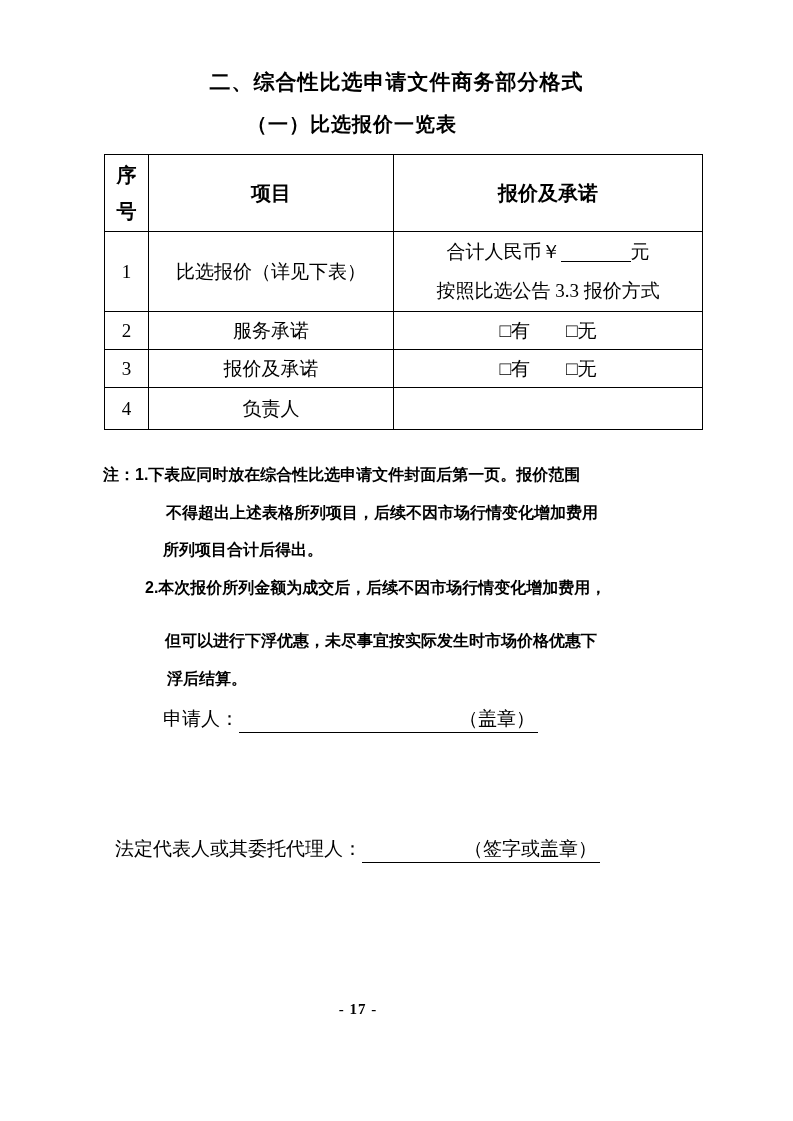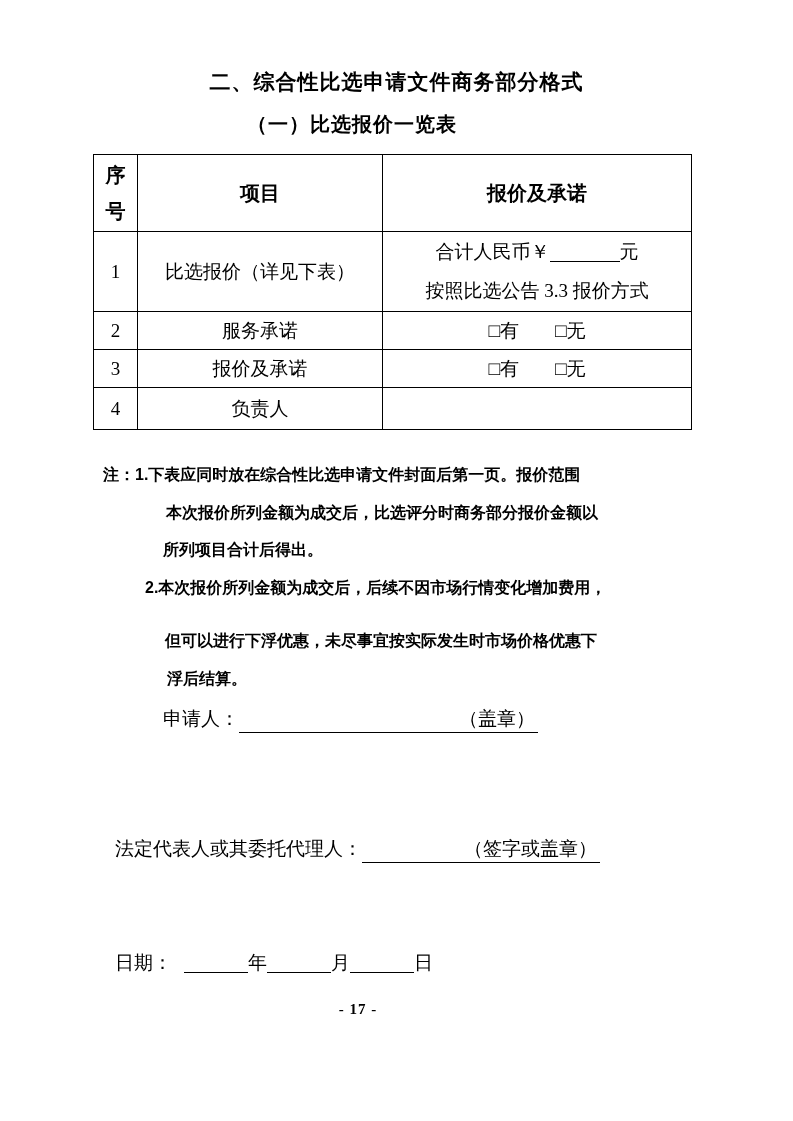--- a/index.html
+++ b/index.html
@@ -13,21 +13,21 @@
   .title {
     position:absolute; top:68px; left:0; width:793px; text-align:center;
     font-size:21px; letter-spacing:1px;
   }
   .subtitle {
     position:absolute; top:111px; left:0; width:704px; text-align:center;
     font-size:20px; letter-spacing:1px;
   }
 
   table.quote-table {
-    position:absolute; left:93px; top:154px; width:598px;
+    position:absolute; left:104px; top:154px; width:598px;
     border-collapse:collapse; table-layout:fixed;
   }
   .quote-table th, .quote-table td {
     border:1.5px solid #000; text-align:center; vertical-align:middle;
     padding:0; overflow:hidden;
   }
   .quote-table th { font-size:20px; font-family:"Liberation Sans","DejaVu Sans",sans-serif; font-weight:bold; }
   .quote-table td { font-size:19px; }
   .th-no-wrap { display:inline-block; width:1.1em; line-height:36px; }
   .amount-line { margin-bottom:13px; }
@@ -109,34 +109,31 @@
     <tr style="height:42px;">
       <td><span>4</span></td>
       <td><span>负责人</span></td>
       <td></td>
     </tr>
   </tbody>
     </table>
 
   <div class="notes hei">
     <div class="note-line n0">注：1.下表应同时放在综合性比选申请文件封面后第一页。报价范围</div>
-    <div class="note-line n1">本次报价所列金额为成交后，比选评分时商务部分报价金额以</div>
+    <div class="note-line n1">不得超出上述表格所列项目，后续不因市场行情变化增加费用</div>
     <div class="note-line n2">所列项目合计后得出。</div>
     <div class="note-line n3">2.本次报价所列金额为成交后，后续不因市场行情变化增加费用，</div>
     <div class="note-line n4">但可以进行下浮优惠，未尽事宜按实际发生时市场价格优惠下</div>
     <div class="note-line n5">浮后结算。</div>
   </div>
 
   <div class="sig-row sig-applicant">
     <span>申请人：</span><span class="uline uline-applicant"><span>（盖章）</span></span>
   </div>
 
   <div class="sig-row sig-legal">
     <span>法定代表人或其委托代理人：</span><span class="uline uline-legal"><span>（签字或盖章）</span></span>
   </div>
 
-  <div class="sig-row sig-date">
-    <span>日期：</span><span class="blank blank-date first"></span><span>年</span><span class="blank blank-date"></span><span>月</span><span class="blank blank-date"></span><span>日</span>
-  </div>
 
   <div class="page-number">- 17 -</div>
 
 </div>
 
 </body></html>

